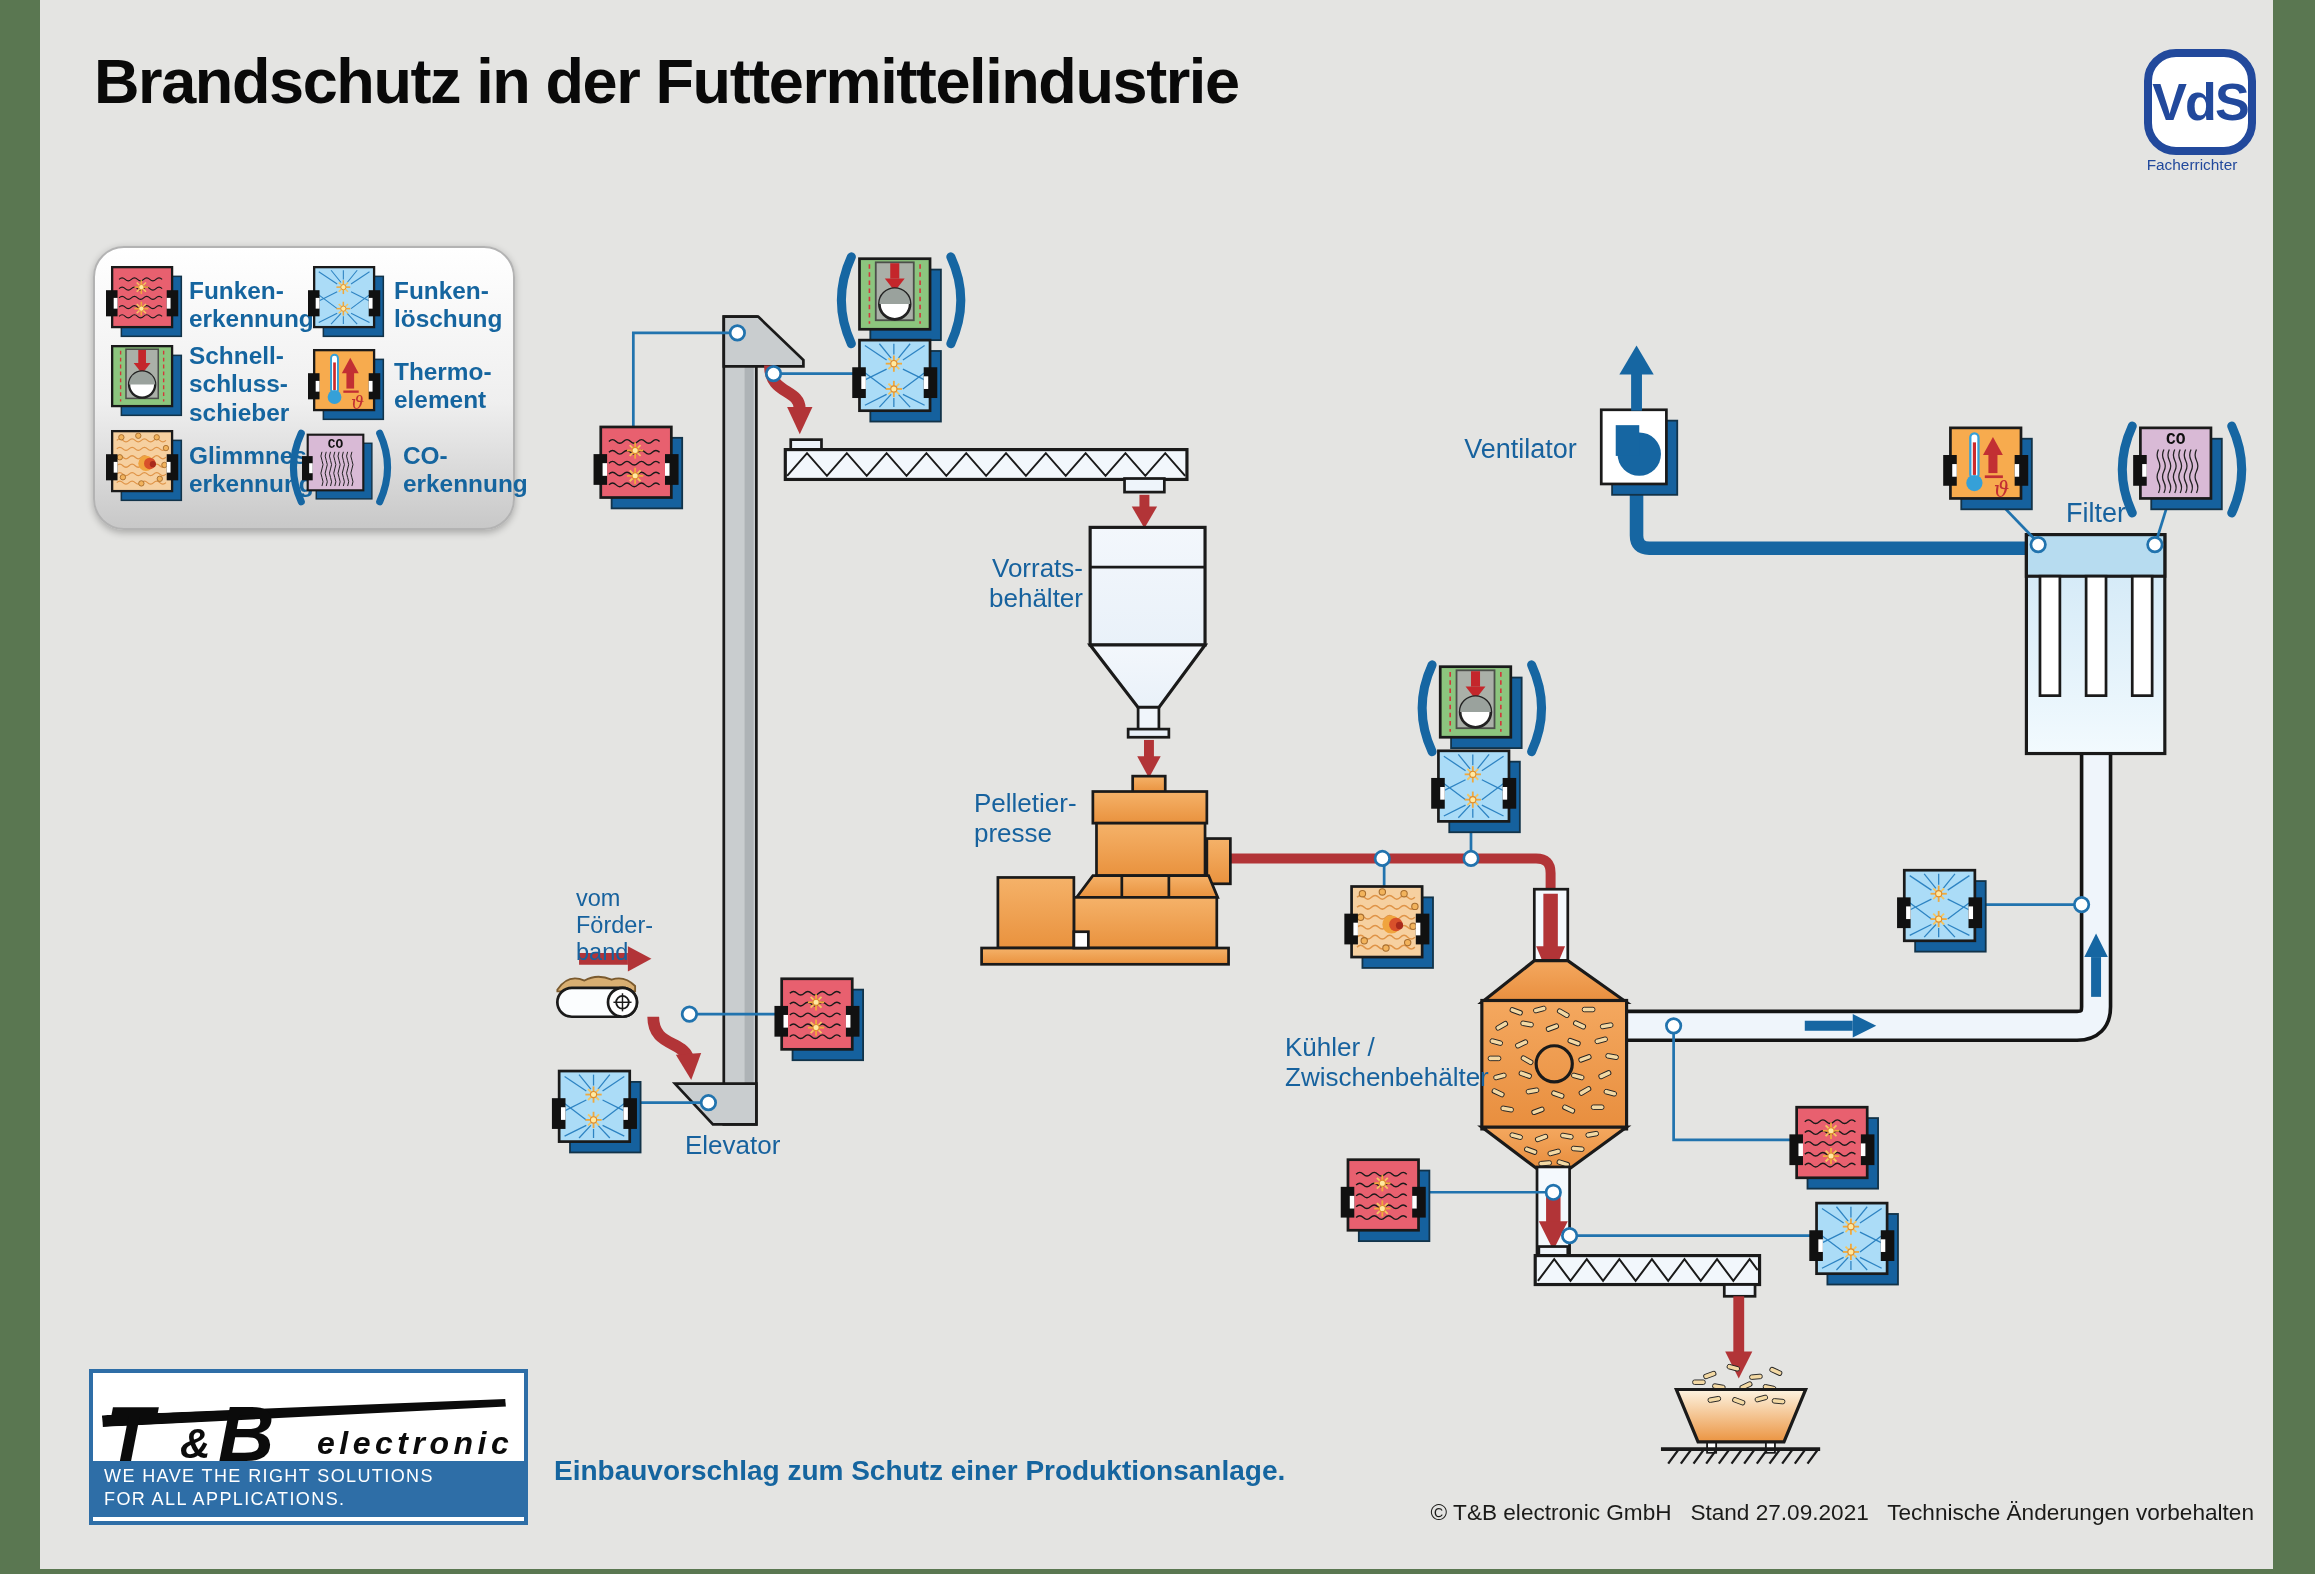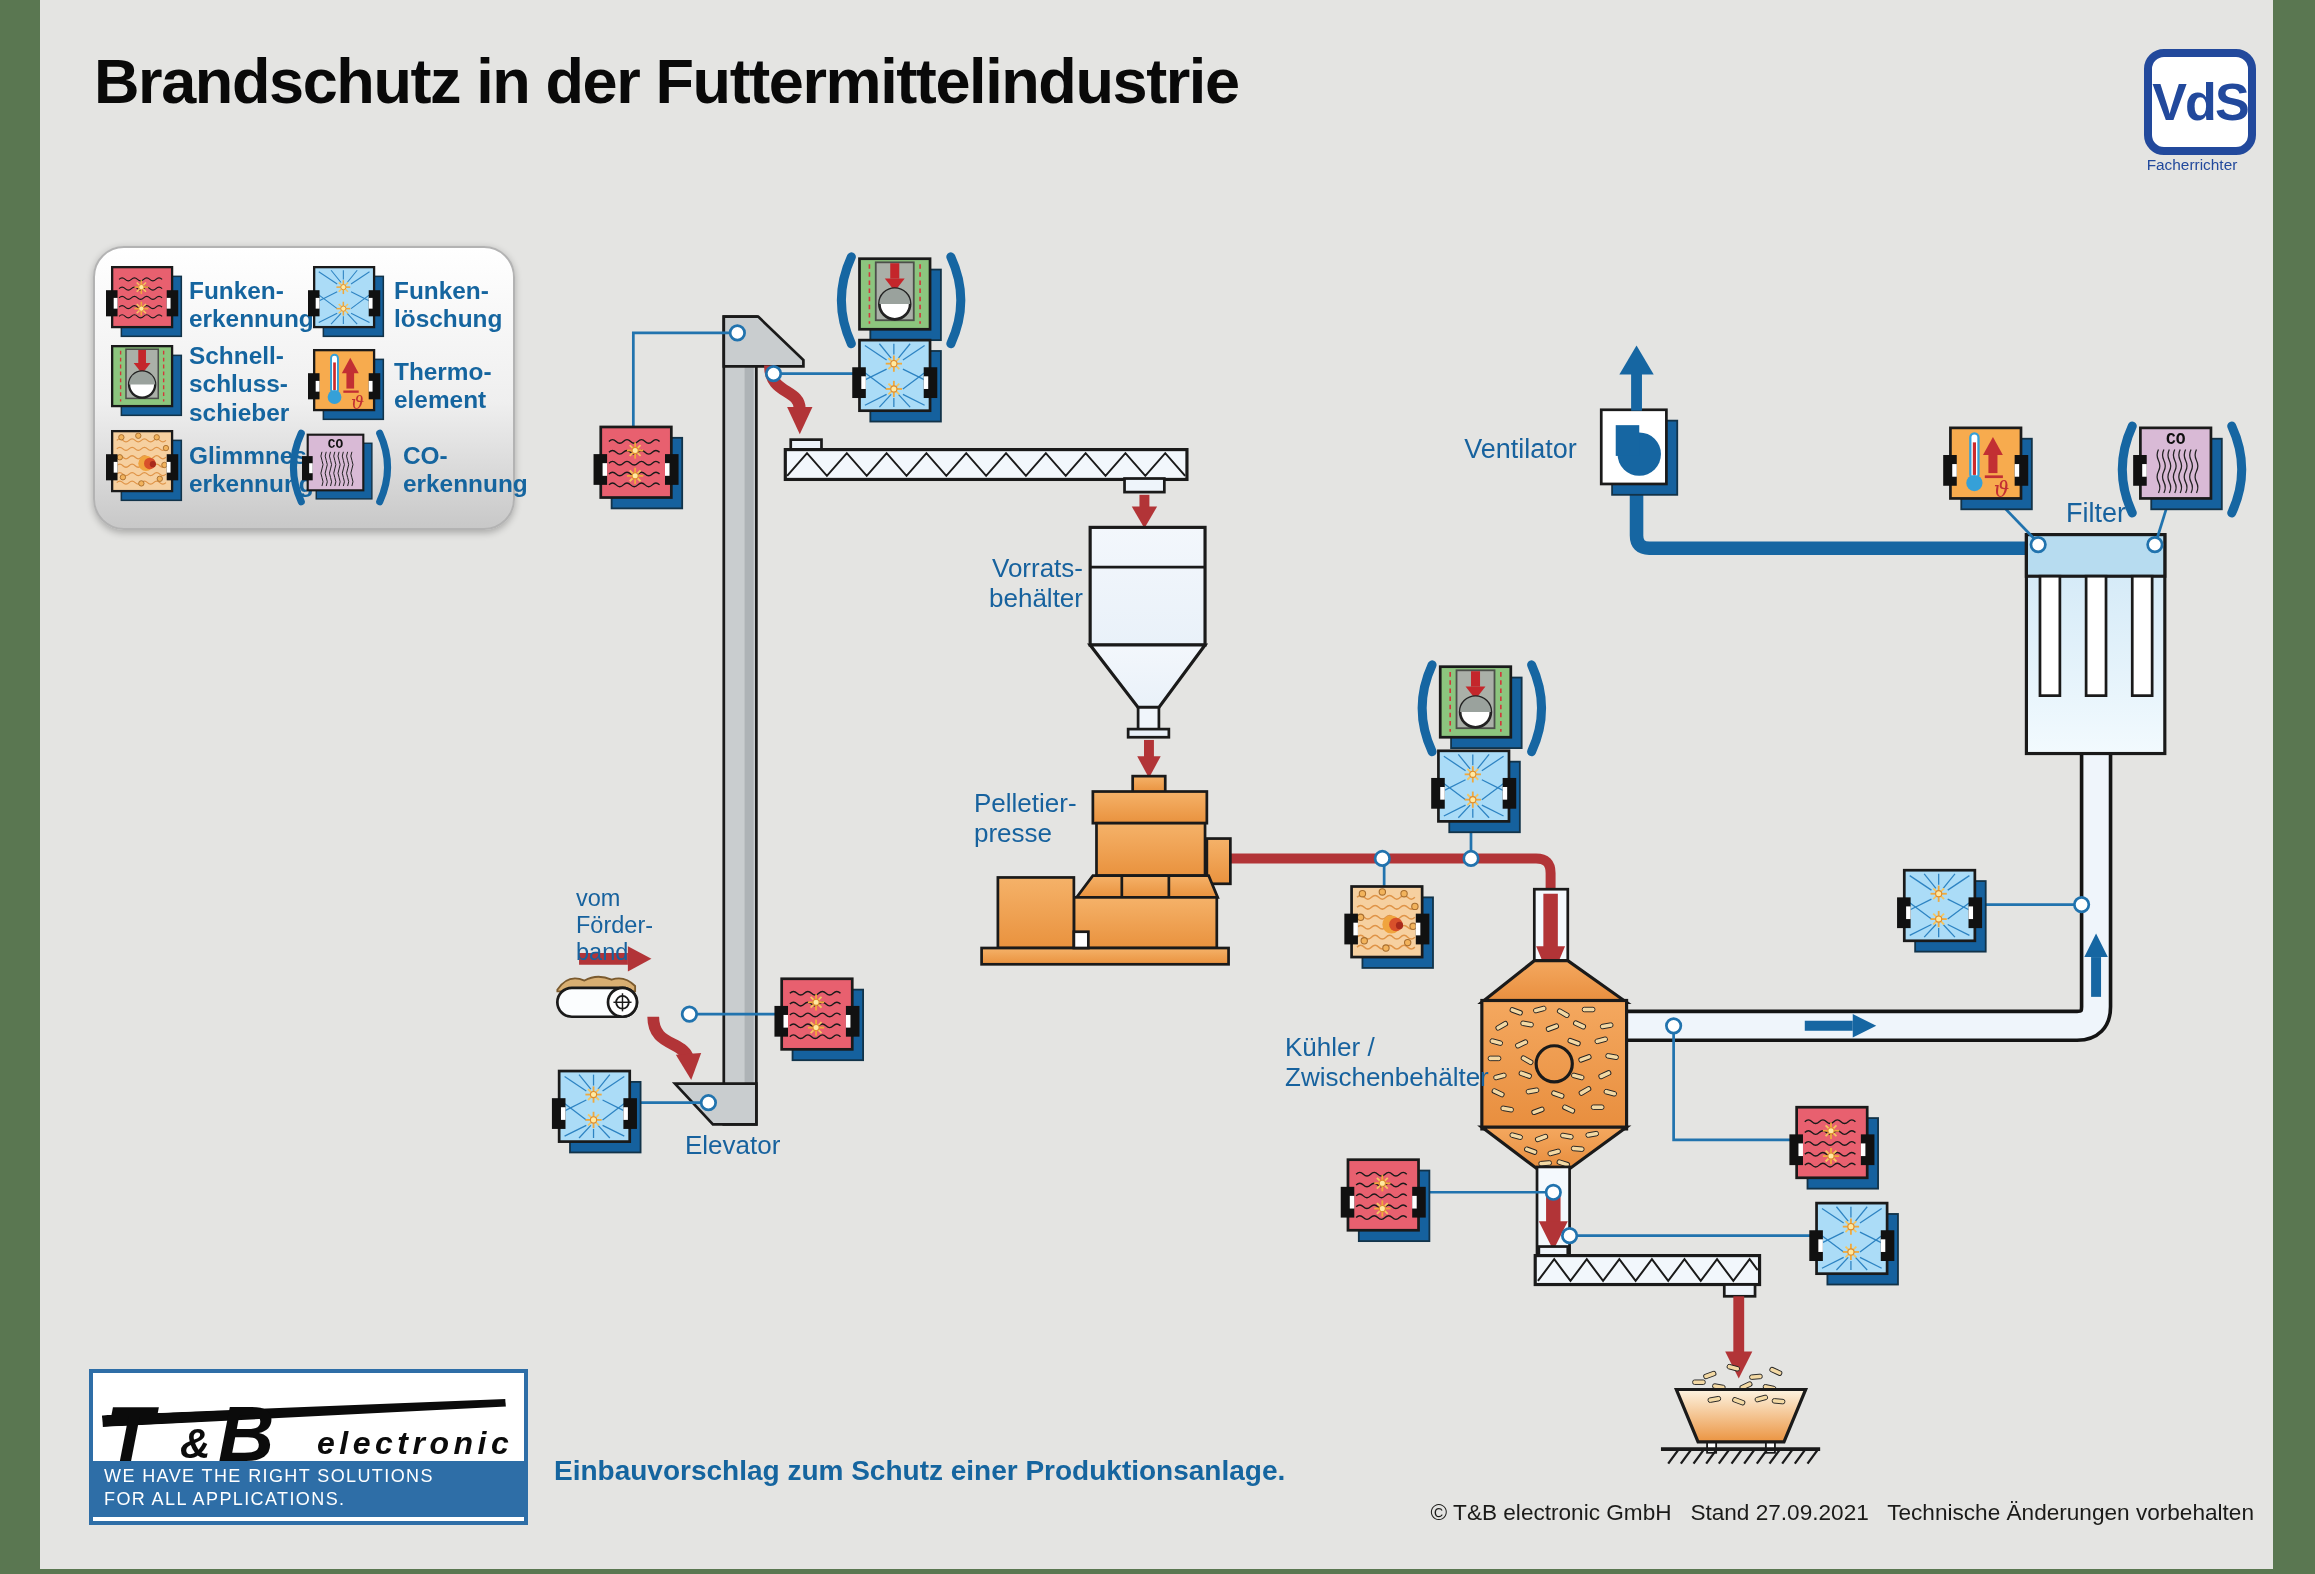--- a/index.html
+++ b/index.html
@@ -11,21 +11,21 @@
   #subtitle{left:94px;top:143px;font-size:42px;font-weight:400;color:#2170ab;}
   .lbl{color:#17629e;font-size:26px;line-height:1.14;font-weight:400;}
   .lbl .ln{display:block;}
   
   #legend{left:93px;top:246px;width:418px;height:280px;border:2.7px solid #b3b3b3;border-radius:31px;
     background:linear-gradient(180deg,#ffffff 0%,#efefef 55%,#c8c8c8 100%);box-shadow:0 2.7px 7.2px rgba(0,0,0,.25);}
   .li-icon{position:absolute;}
   .li-label{position:absolute;color:#15659f;font-weight:bold;font-size:24.4px;line-height:1.16;}
   .li-label span{display:block;}
   
-  #vds-box{left:2144px;top:49px;width:96px;height:90px;border:8.1px solid #22499c;border-radius:20px;background:#fff;
+  #vds-box{left:2144px;top:49px;width:96px;height:90px;border:8.1px solid #22499c;border-radius:32px;background:#fff;
     display:flex;align-items:center;justify-content:center;}
   #vds-text{font-size:52px;font-weight:bold;color:#22499c;letter-spacing:-1.8px;}
   #vds-caption{left:2117px;top:156px;width:150px;text-align:center;font-size:15.4px;color:#22499c;}
   
   #tb-logo{left:89px;top:1369px;width:431px;height:148px;border:4.5px solid #2e6ea7;background:#fff;overflow:hidden;}
   #tb-top{position:absolute;left:0;top:0;width:100%;height:88px;background:#fff;}
   .tb-bar{position:absolute;left:9px;top:33px;width:404px;height:11.8px;background:#0b0b0b;transform:rotate(-2.6deg);
     clip-path:polygon(0 0,100% 18%,100% 82%,0 100%);}
   .tb-t{position:absolute;left:12.7px;top:16.3px;font-size:78px;font-weight:bold;font-style:italic;color:#0b0b0b;}
   .tb-amp{position:absolute;left:87px;top:47px;font-size:42px;font-weight:bold;font-style:italic;color:#0b0b0b;}

